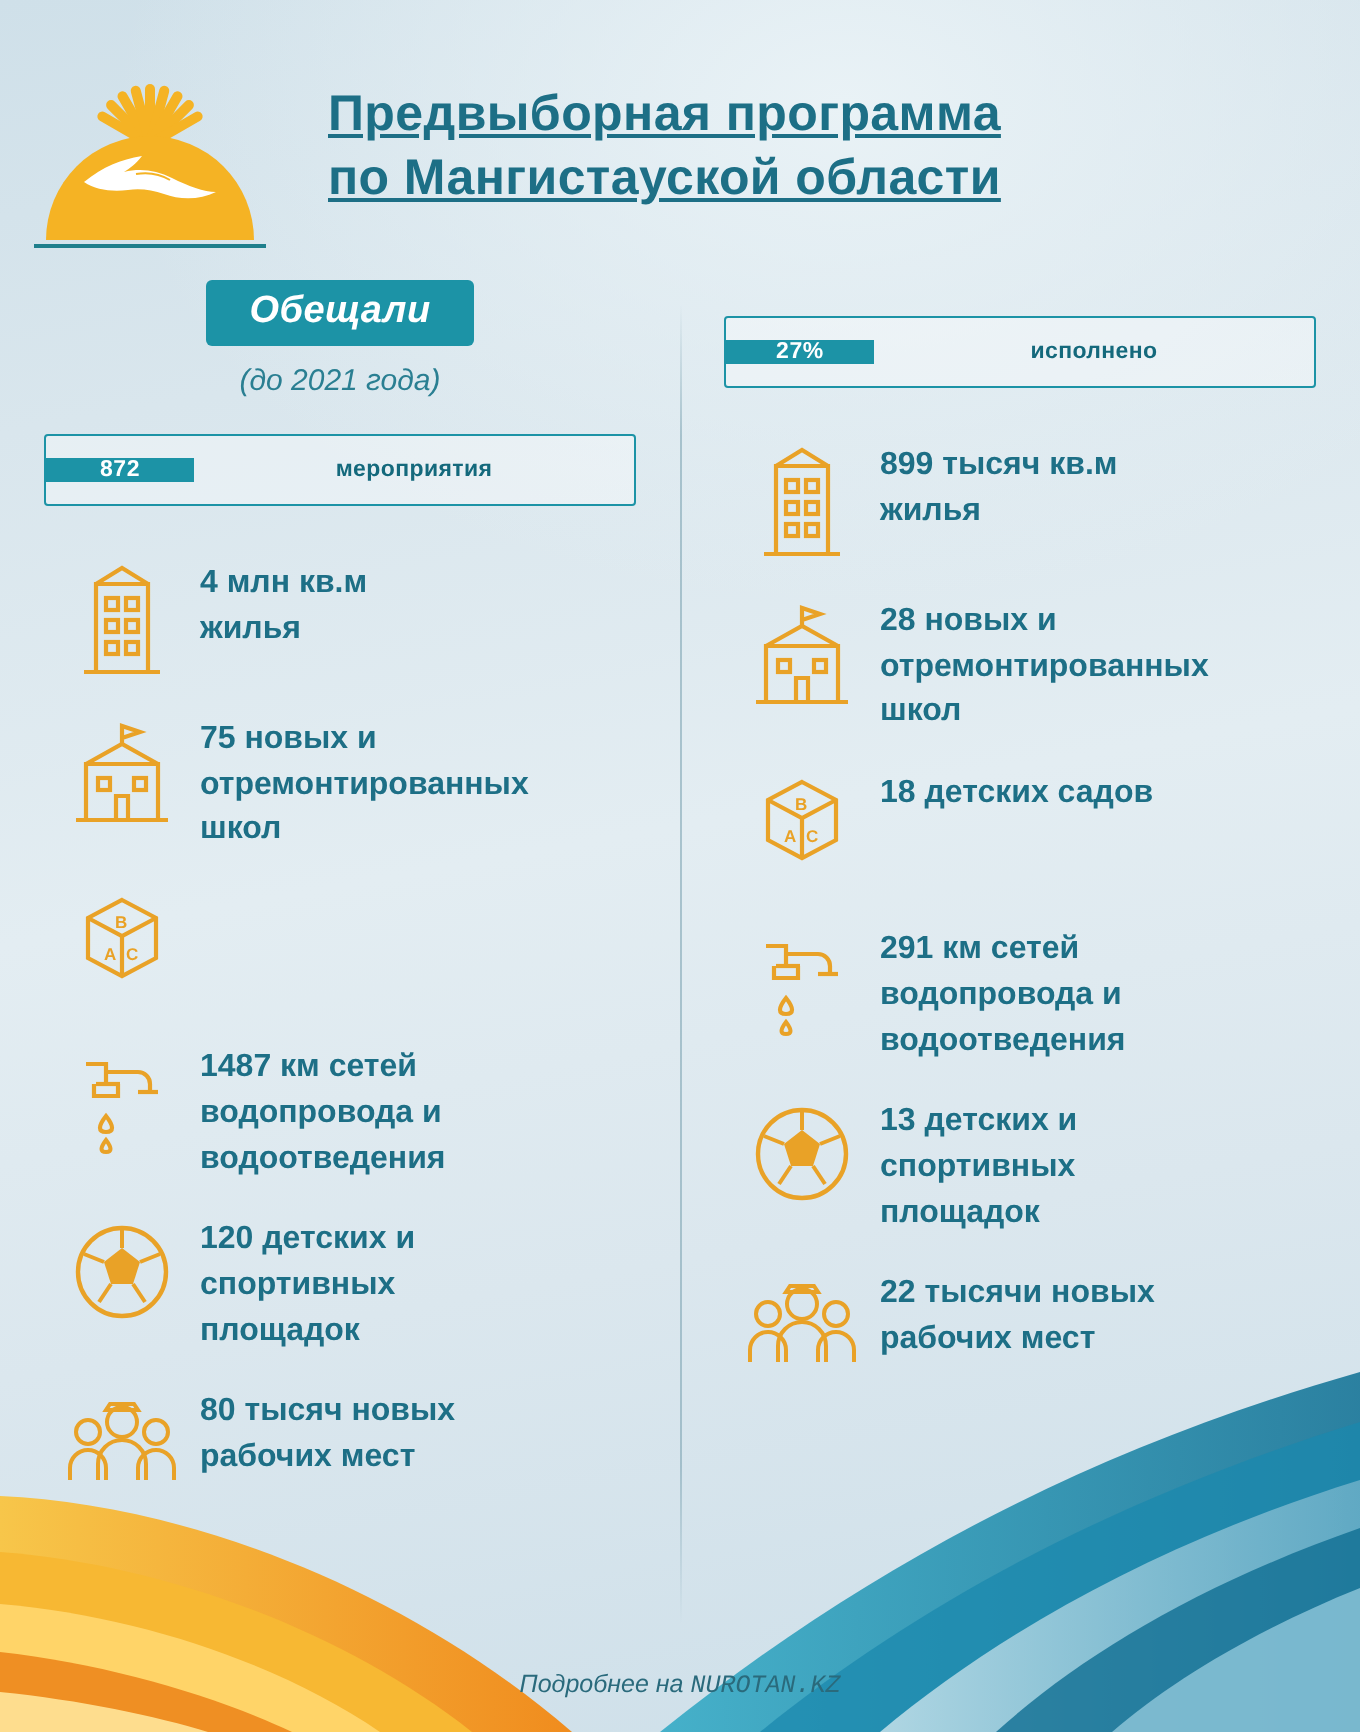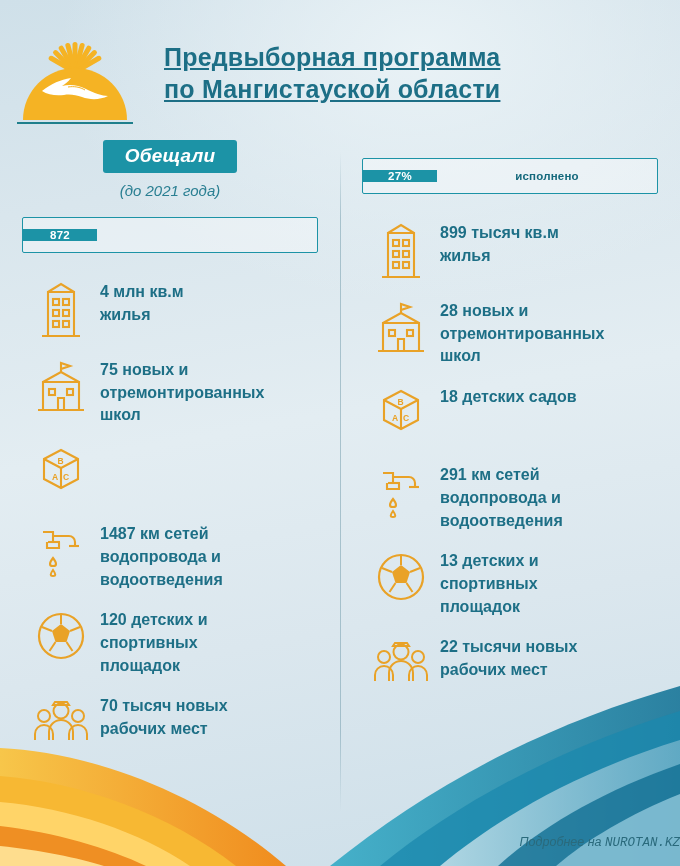--- a/index.html
+++ b/index.html
@@ -175,21 +175,21 @@
     line-height: 1.42;
     color: #1d6f86;
     white-space: pre-line;
   }
 
   
   .footer {
     position: absolute;
     left: 0; right: 0;
     bottom: 16px;
-    text-align: right;
+    text-align: center;
     font-size: 12.5px;
     font-style: italic;
     color: #2a6a7c;
   }
   .footer .site { font-family: "Liberation Mono", monospace; font-style: italic; }
 </style>
 </head>
 <body>
 
 <div class="poster">
@@ -231,20 +231,21 @@
   <div class="columns">
 
     <div class="col">
       <div class="col-head">
         <div class="pill">Обещали</div>
         <div class="col-sub">(до 2021 года)</div>
       </div>
 
       <div class="statbar">
         <div class="val">872</div>
+        <div class="lbl">мероприятия</div>
       </div>
 
       <div class="items">
 
         <div class="item">
           <div class="ico">
             <svg width="50" height="62" viewBox="0 0 50 62">
               <g fill="none" stroke="#e9a227" stroke-width="2.1">
                 <path d="M12 16 h26 v44 h-26 z"></path>
                 <path d="M12 16 l13 -8 l13 8"></path>
@@ -343,21 +344,21 @@
                 <circle cx="13" cy="20" r="6"></circle>
                   <path d="M4 44 v-6 a9 9 0 0 1 18 0 v6"></path>
                 <circle cx="47" cy="20" r="6"></circle>
                   <path d="M38 44 v-6 a9 9 0 0 1 18 0 v6"></path>
                 <circle cx="30" cy="15" r="7.5"></circle>
                   <path d="M18 44 v-8 a12 12 0 0 1 24 0 v8"></path>
                 <path d="M22 9 h16 l-2 -3 h-12 z"></path>
               </g>
             </svg>
           </div>
-          <div class="txt">70 тысяч новых
+          <div class="txt">80 тысяч новых
 рабочих мест</div>
         </div>
 
       </div>
     </div>
 
     <div class="col">
 
       <div class="statbar">
         <div class="val">27%</div>

